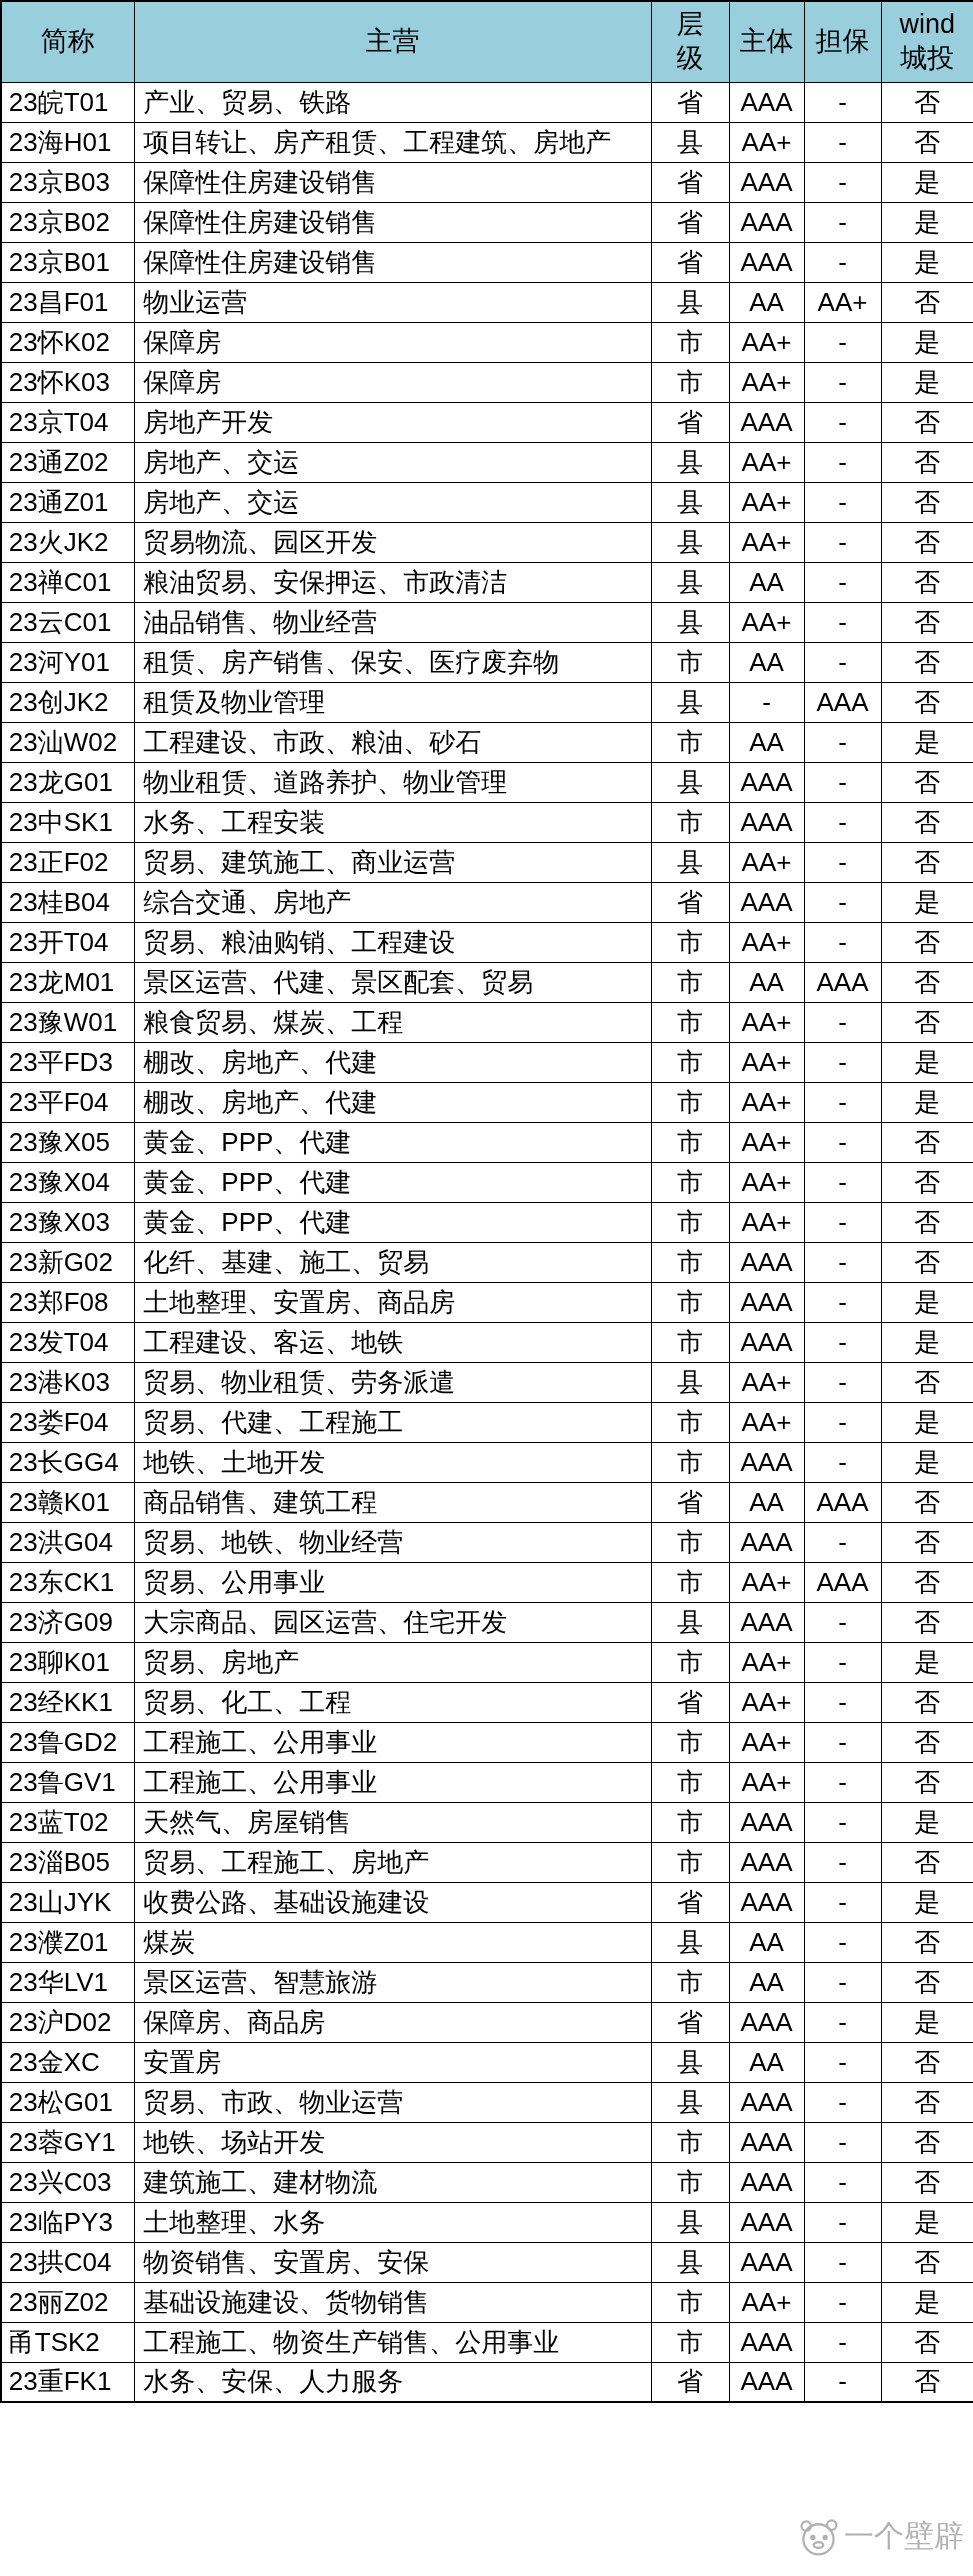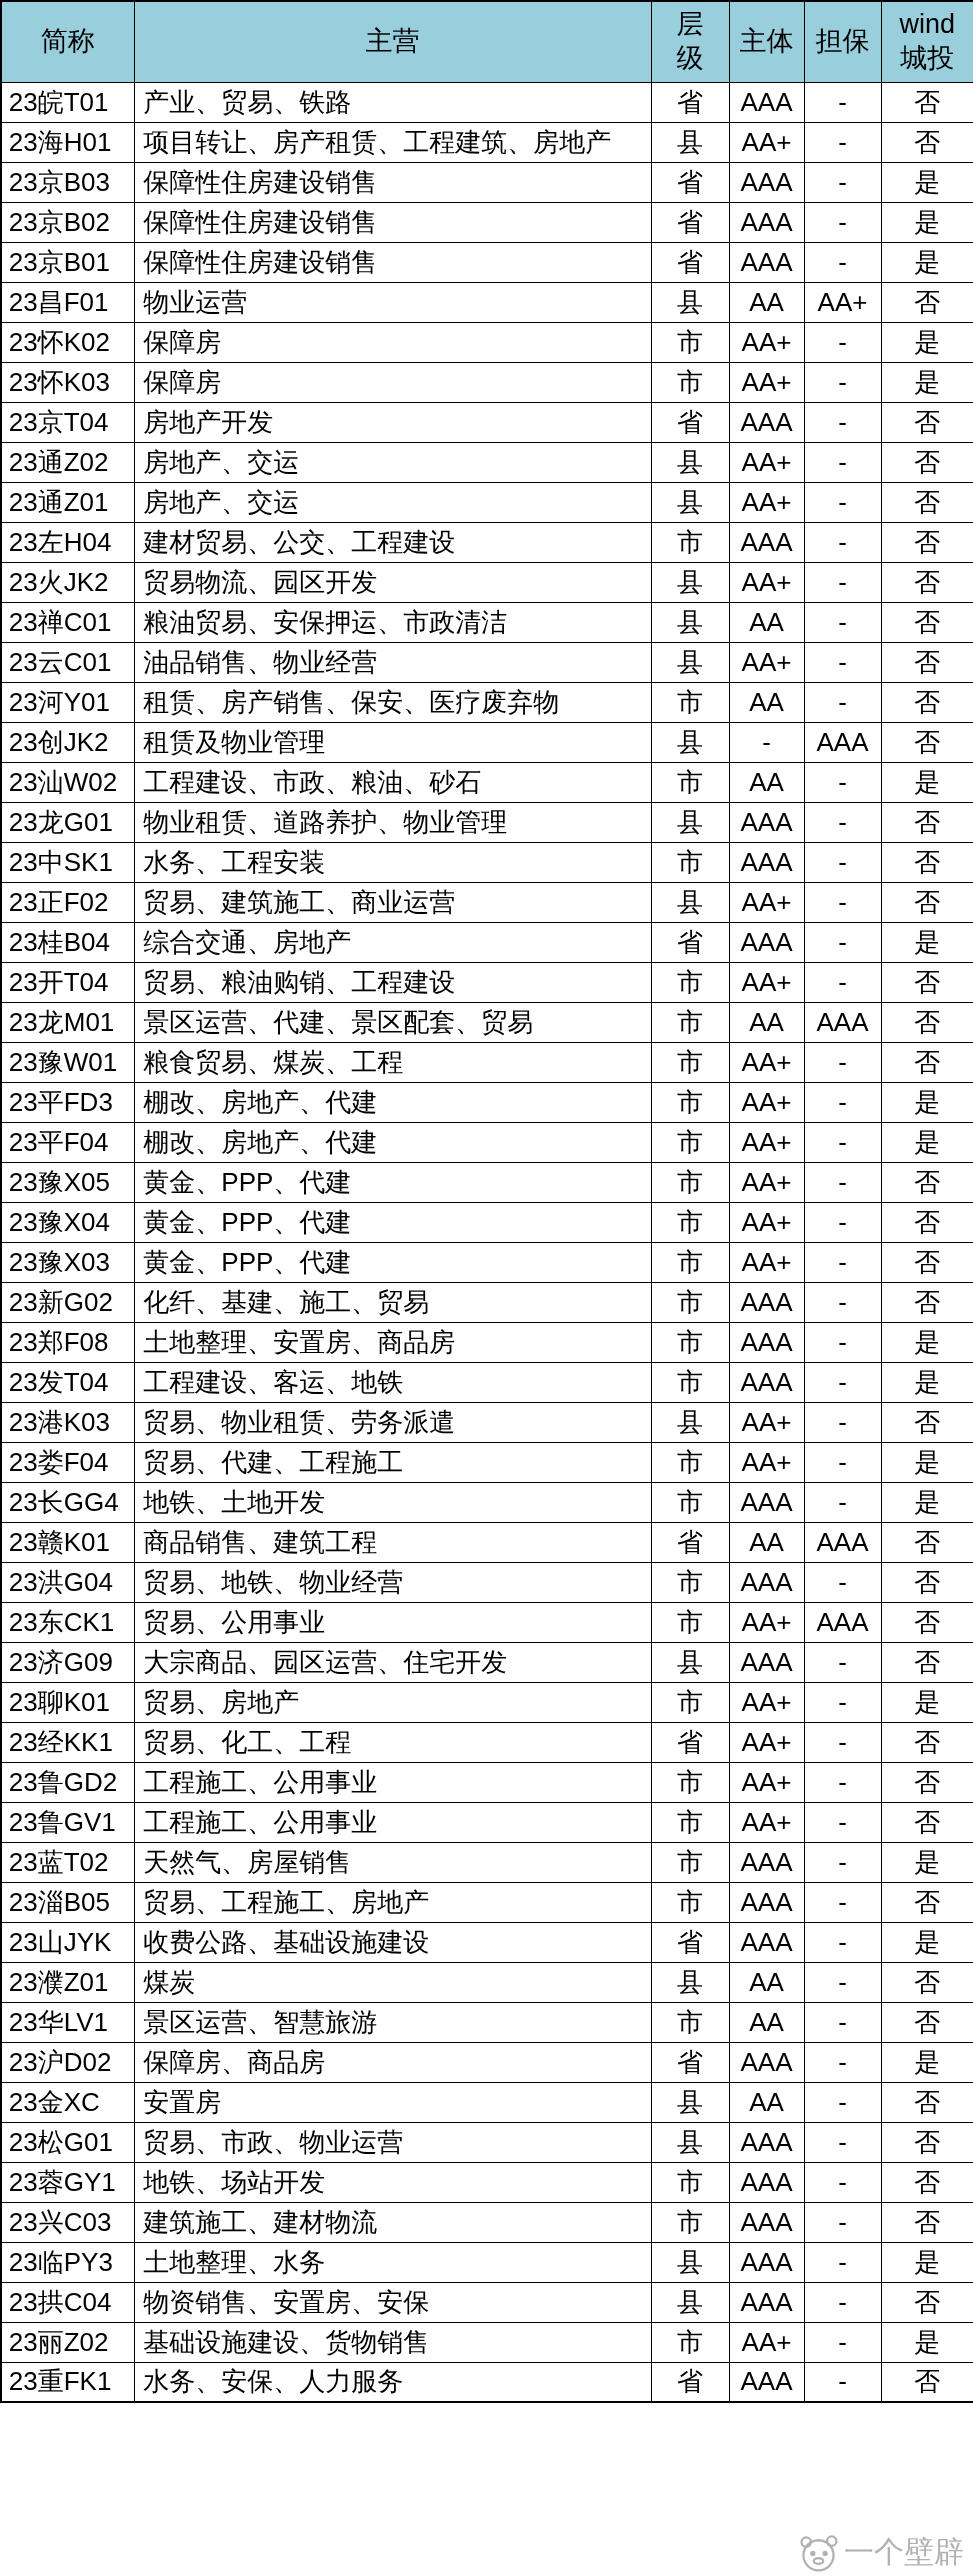--- a/index.html
+++ b/index.html
@@ -40,21 +40,20 @@
   td.c2,td.c3,td.c4,td.c5{text-align:center;}
   .watermark{
     position:absolute;
     left:794px;top:2512px;
     display:flex;align-items:center;gap:1px;
     color:var(--wm,#a4a4a4);
     opacity:.85;
     font-size:30px;
     white-space:nowrap;
     pointer-events:none;
-    margin-top:16px;
   }
   .watermark svg{flex:0 0 auto;}
 </style>
 </head>
 <body>
 
 <div class="page">
   <table class="bond">
     <colgroup>
       <col style="width:133px">
@@ -159,28 +158,20 @@
         </tr>
         <tr>
           <td class="c0">23通Z01</td>
           <td class="c1">房地产、交运</td>
           <td class="c2">县</td>
           <td class="c3">AA+</td>
           <td class="c4">-</td>
           <td class="c5">否</td>
         </tr>
         <tr>
-          <td class="c0">23左H04</td>
-          <td class="c1">建材贸易、公交、工程建设</td>
-          <td class="c2">市</td>
-          <td class="c3">AAA</td>
-          <td class="c4">-</td>
-          <td class="c5">否</td>
-        </tr>
-        <tr>
           <td class="c0">23火JK2</td>
           <td class="c1">贸易物流、园区开发</td>
           <td class="c2">县</td>
           <td class="c3">AA+</td>
           <td class="c4">-</td>
           <td class="c5">否</td>
         </tr>
         <tr>
           <td class="c0">23禅C01</td>
           <td class="c1">粮油贸易、安保押运、市政清洁</td>
@@ -525,20 +516,28 @@
           <td class="c4">-</td>
           <td class="c5">否</td>
         </tr>
         <tr>
           <td class="c0">23丽Z02</td>
           <td class="c1">基础设施建设、货物销售</td>
           <td class="c2">市</td>
           <td class="c3">AA+</td>
           <td class="c4">-</td>
           <td class="c5">是</td>
+        </tr>
+        <tr>
+          <td class="c0">甬TSK2</td>
+          <td class="c1">工程施工、物资生产销售、公用事业</td>
+          <td class="c2">市</td>
+          <td class="c3">AAA</td>
+          <td class="c4">-</td>
+          <td class="c5">否</td>
         </tr>
         <tr>
           <td class="c0">23重FK1</td>
           <td class="c1">水务、安保、人力服务</td>
           <td class="c2">省</td>
           <td class="c3">AAA</td>
           <td class="c4">-</td>
           <td class="c5">否</td>
         </tr>
       </tbody>

